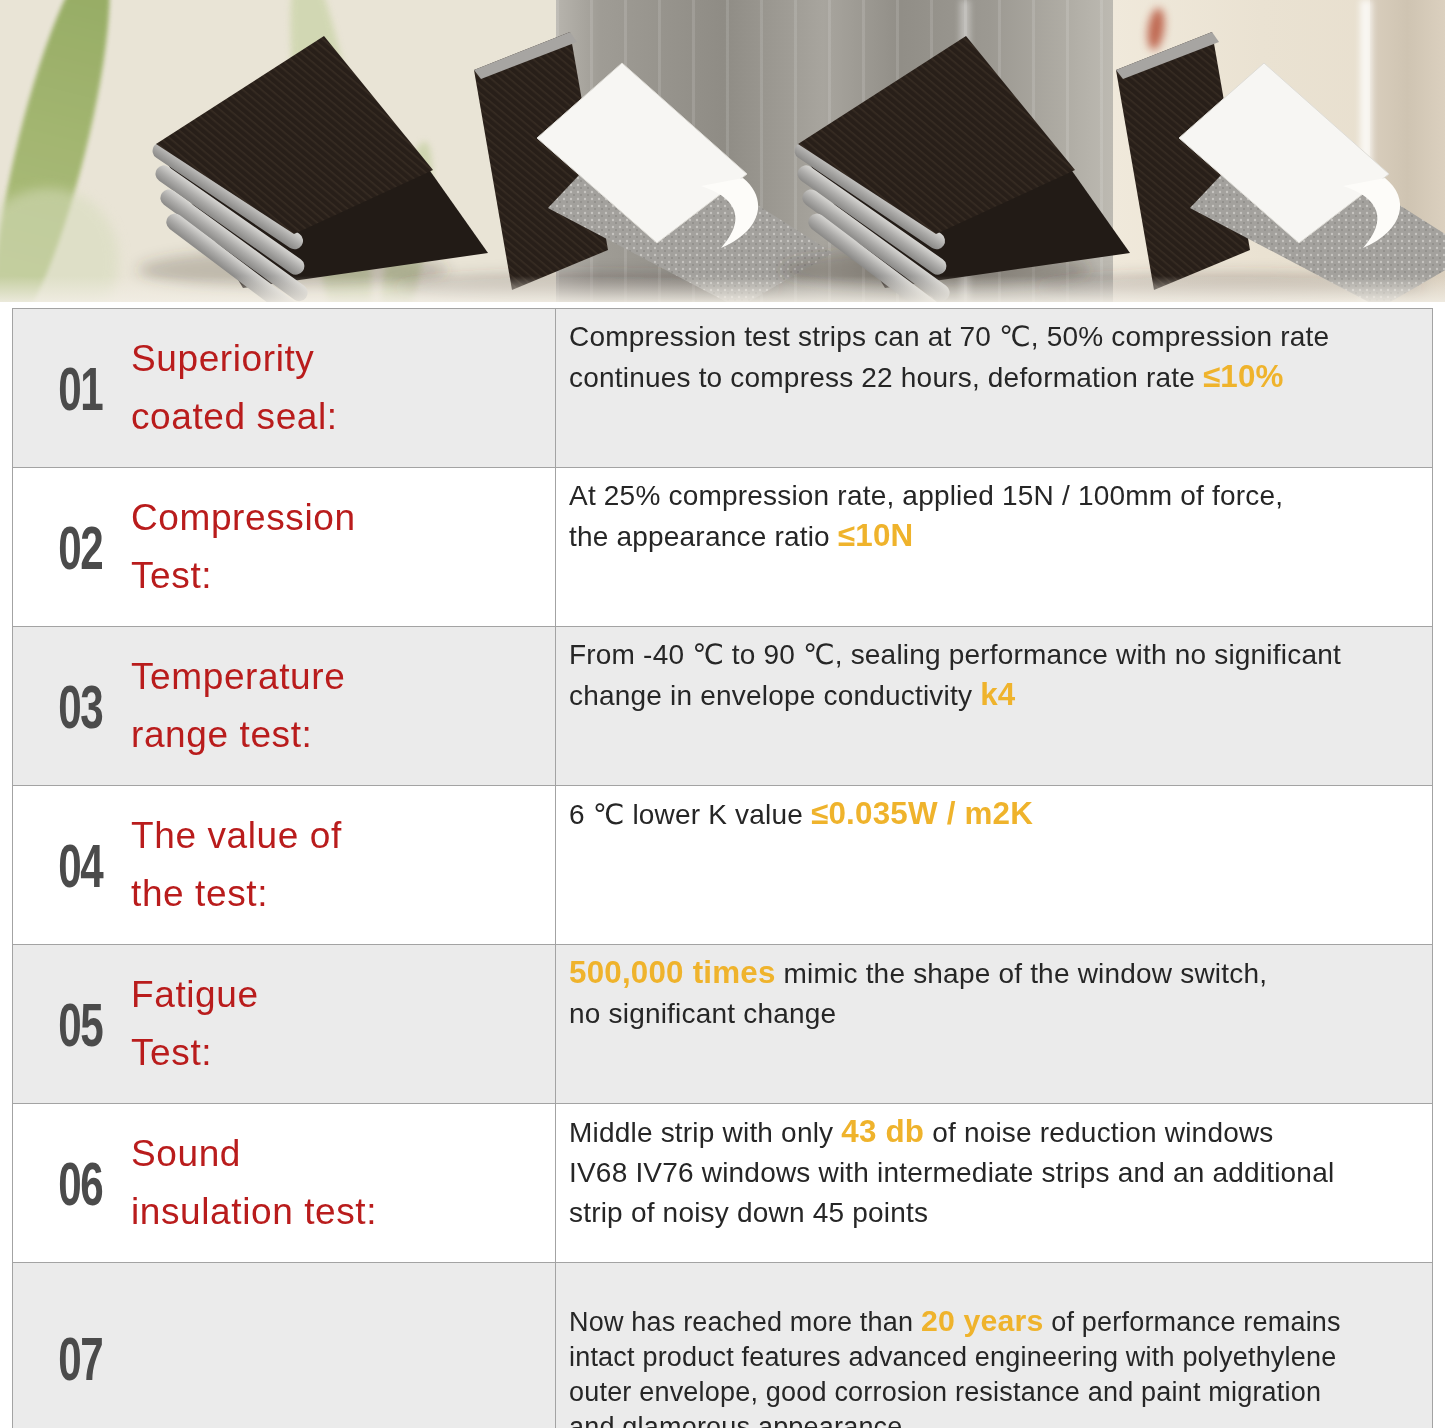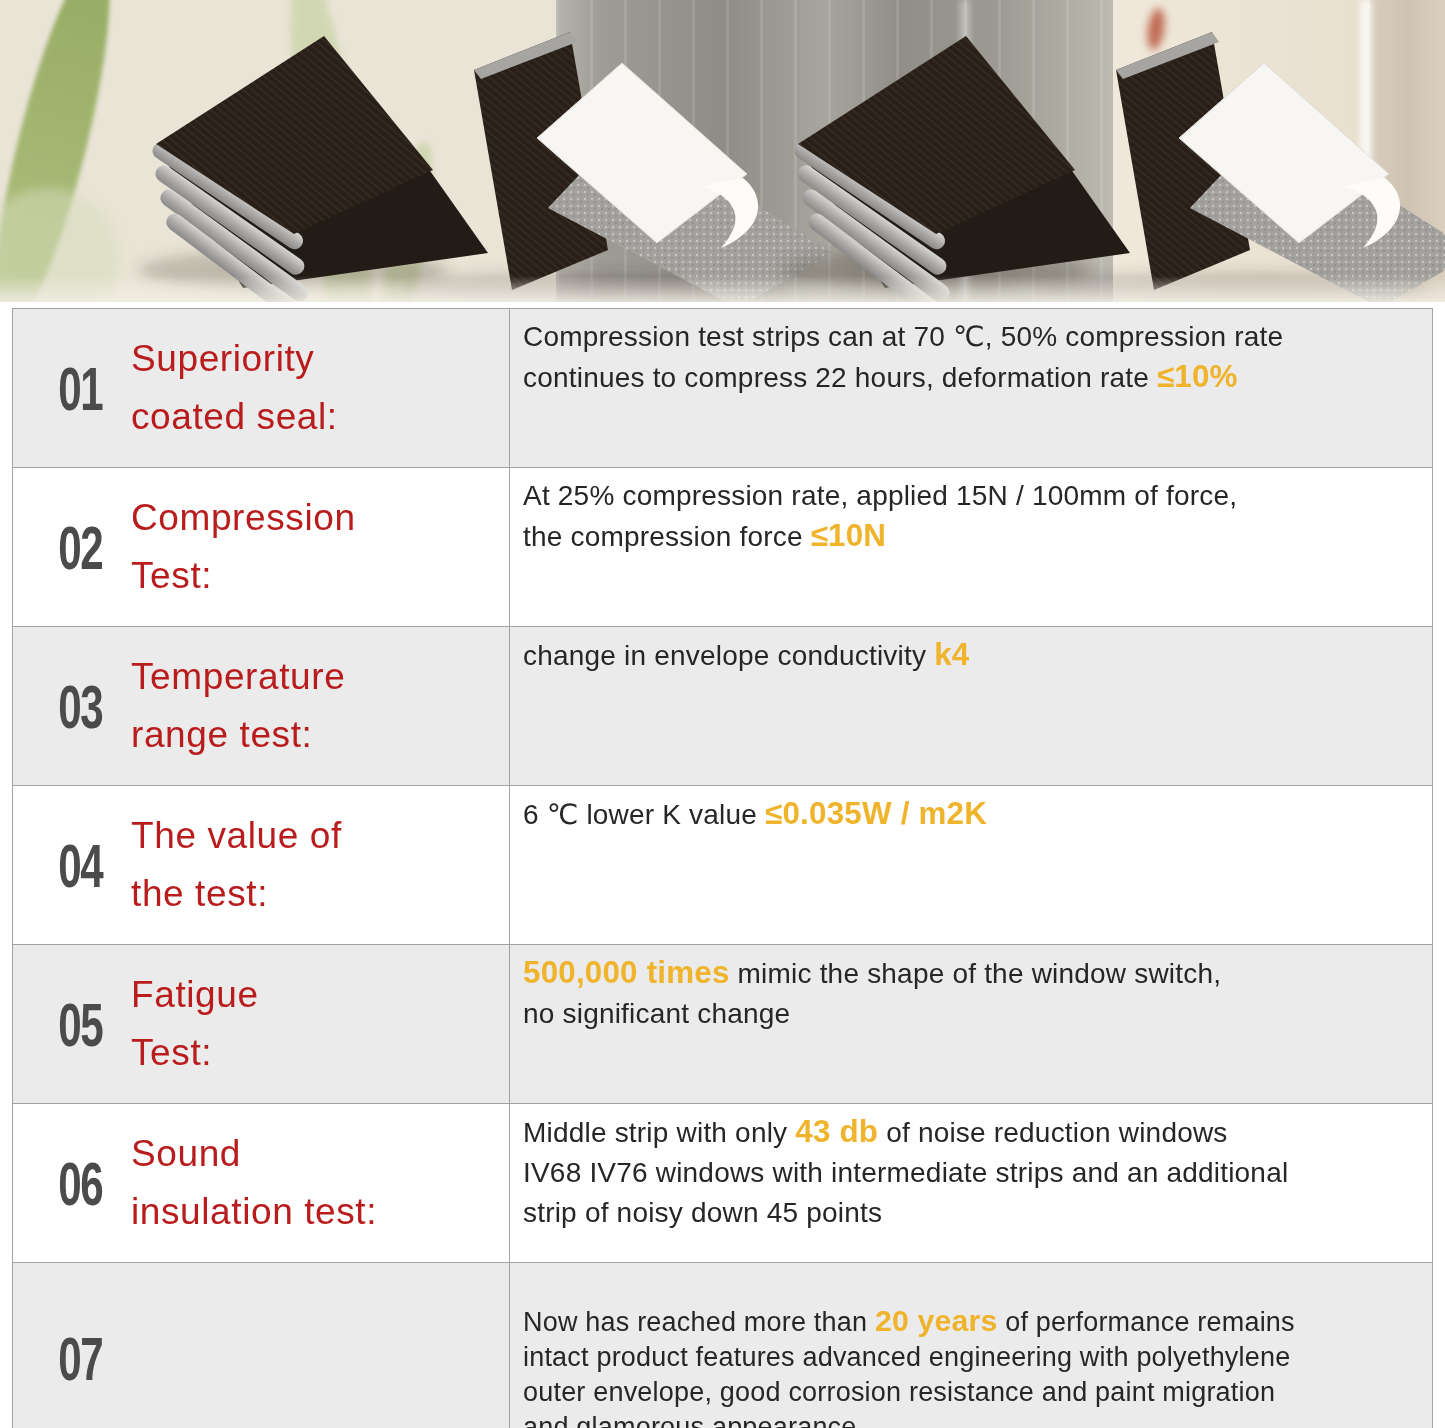--- a/index.html
+++ b/index.html
@@ -38,21 +38,21 @@
     filter:blur(2px);opacity:.7;}
   .pads{left:0;top:0;}
   .floor-fade{left:0;bottom:0;width:100%;height:26px;
     background:linear-gradient(rgba(240,236,227,0),rgba(242,238,229,.85));}
 
   
   .spec-table{margin:6px 12px 0 12px;border:1px solid var(--border);}
   .row{display:flex;min-height:158px;border-top:1px solid var(--border);background:#fff;}
   .row:first-child{border-top:none;}
   .row.alt{background:var(--alt);}
-  .cell-left{width:497px;box-sizing:border-box;border-right:1px solid var(--border);
+  .cell-left{width:543px;box-sizing:border-box;border-right:1px solid var(--border);
     display:flex;align-items:center;padding-left:36px;flex-shrink:0;}
   .num{display:inline-block;width:58px;text-align:center;font-size:62px;font-weight:700;
     color:var(--num);transform:scaleX(.68);transform-origin:center;letter-spacing:-2px;
     margin-right:24px;flex-shrink:0;}
   .title{font-size:37px;font-weight:500;color:#b91c1c;line-height:1.58;letter-spacing:.6px;}
   .title .tl{display:block;}
   .cell-right{flex:1;display:flex;flex-direction:column;justify-content:flex-start;
     padding:8px 16px 8px 13px;font-size:28px;color:var(--txt);line-height:40px;letter-spacing:.2px;}
   .cell-right.tight{font-size:27px;line-height:35px;margin-top:32px;}
   .dline{margin:0;white-space:nowrap;}
@@ -137,32 +137,33 @@
       <div class="row">
         <div class="cell-left">
           <span class="num">02</span>
           <div class="title">
             <span class="tl">Compression</span>
             <span class="tl">Test:</span>
           </div>
         </div>
         <div class="cell-right">
           <p class="dline"><span>At 25% compression rate, applied 15N / 100mm of force,</span></p>
-          <p class="dline"><span>the compression force </span><span class="hl">≤10N</span></p>
+          <p class="dline"><span>the appearance ratio </span><span class="hl">≤10N</span></p>
         </div>
       </div>
       <div class="row alt">
         <div class="cell-left">
           <span class="num">03</span>
           <div class="title">
             <span class="tl">Temperature</span>
             <span class="tl">range test:</span>
           </div>
         </div>
         <div class="cell-right">
+          <p class="dline"><span>From -40 ℃ to 90 ℃, sealing performance with no significant</span></p>
           <p class="dline"><span>change in envelope conductivity </span><span class="hl">k4</span></p>
         </div>
       </div>
       <div class="row">
         <div class="cell-left">
           <span class="num">04</span>
           <div class="title">
             <span class="tl">The value of</span>
             <span class="tl">the test:</span>
           </div>

